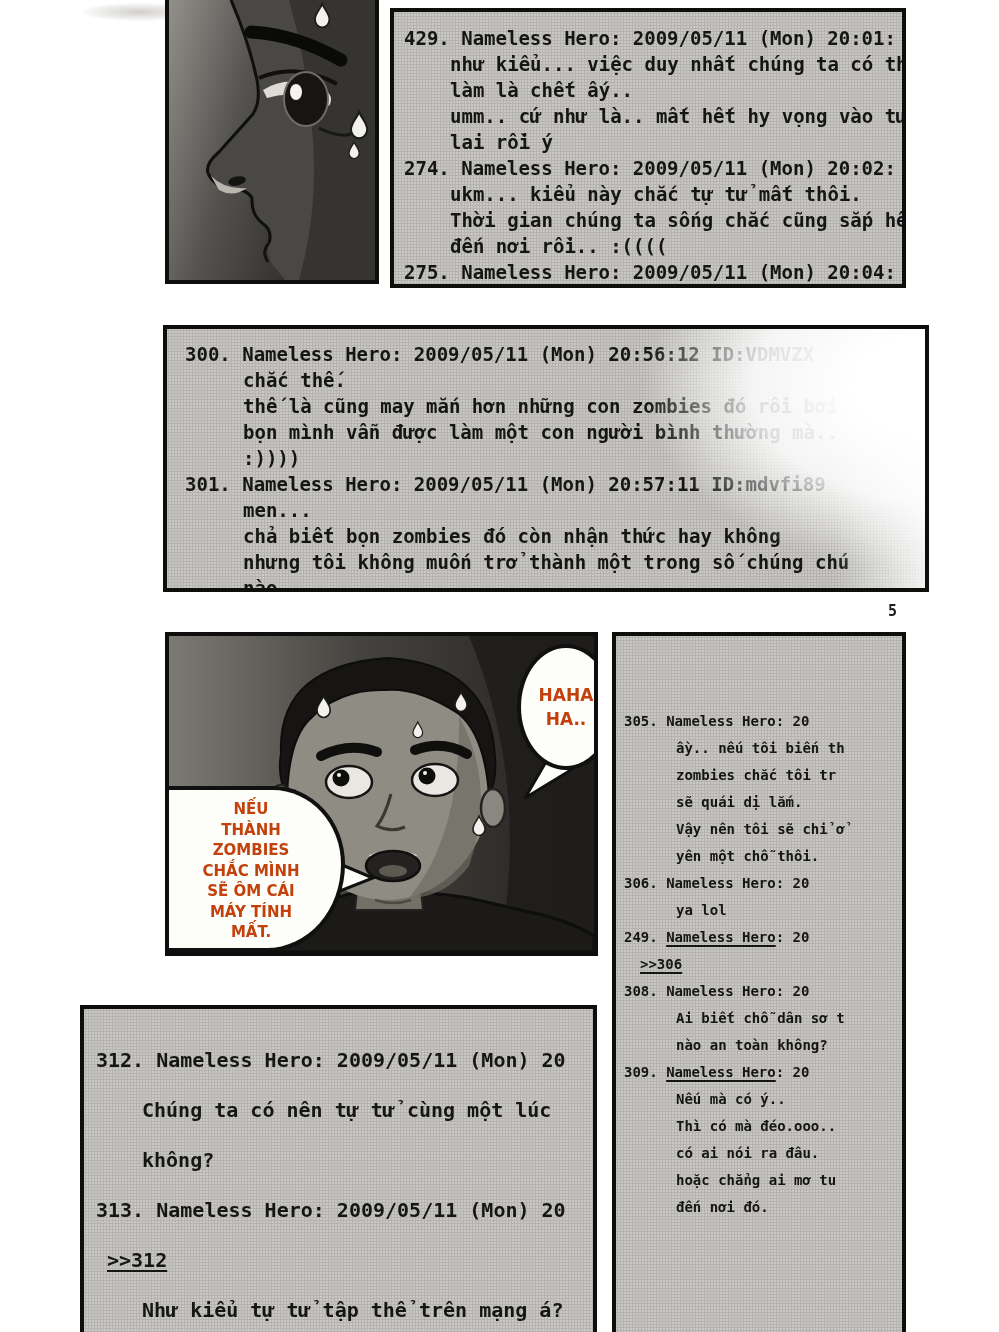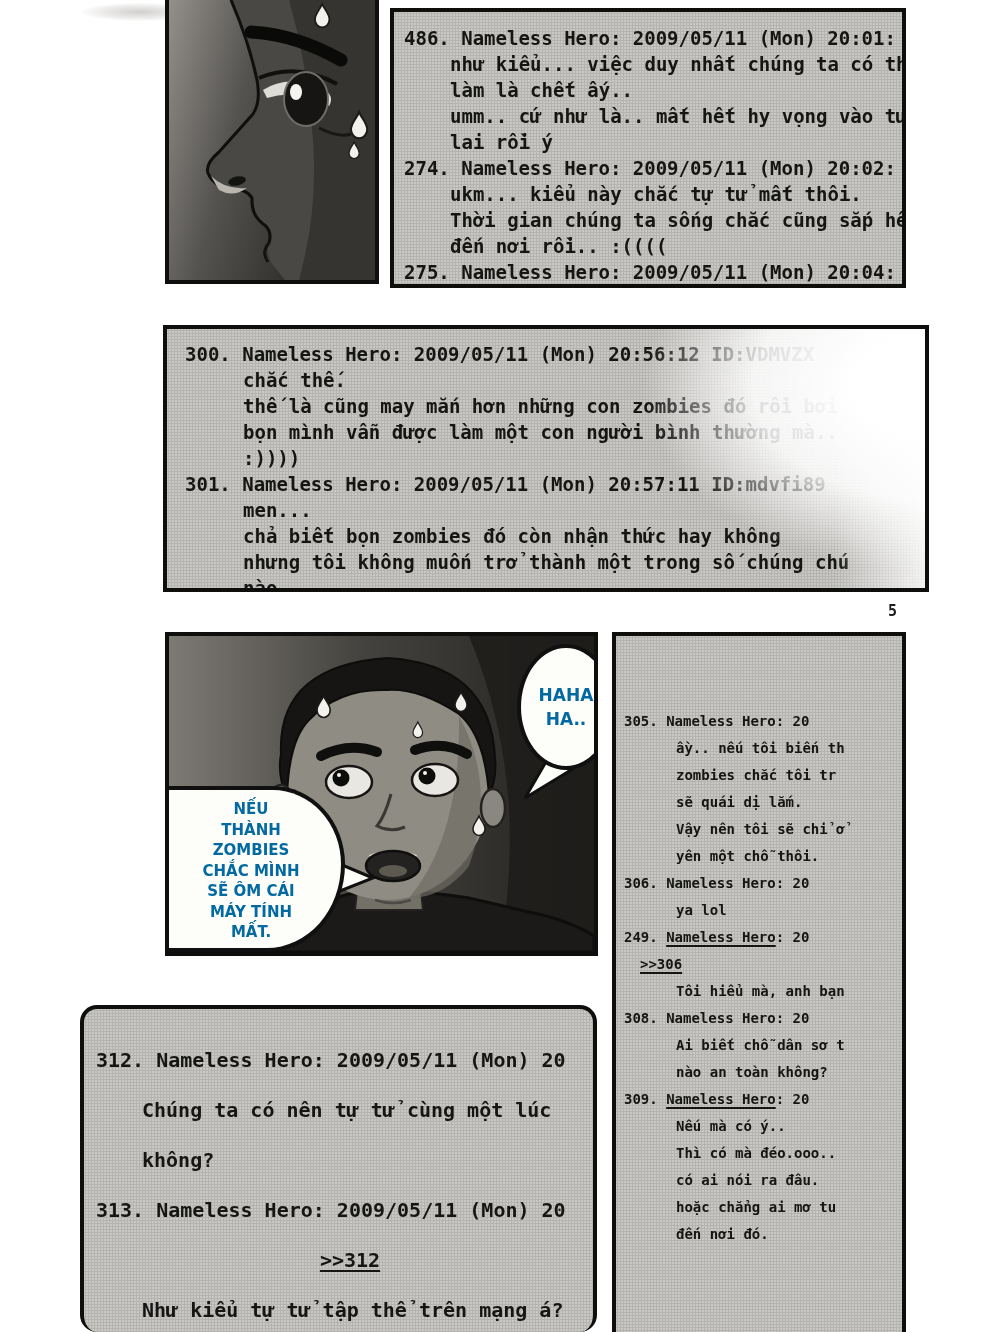--- a/index.html
+++ b/index.html
@@ -9,41 +9,41 @@
         background:radial-gradient(ellipse at center,rgba(170,168,165,.55),rgba(200,198,195,.25) 55%,transparent 75%);}
   .panel{position:absolute;box-sizing:border-box;border:4px solid #0e0e0d;overflow:hidden;}
   .gray{background-color:#c9c8c5;
         background-image:radial-gradient(rgba(70,68,64,.16) 1px,transparent 1.3px);
         background-size:3px 3px;}
   #panelA{left:165px;top:0;width:214px;height:284px;border-top:none;background:#3a3835;}
   #panelB{left:390px;top:8px;width:516px;height:280px;padding:13px 0 0 10px;}
   #panelC{left:163px;top:325px;width:766px;height:267px;padding:12px 0 0 18px;}
   #panelD{left:165px;top:632px;width:433px;height:324px;background:#2a2926;}
   #panelE{left:612px;top:632px;width:294px;height:700px;border-bottom:none;padding:72px 0 0 8px;}
-  #panelF{left:80px;top:1005px;width:517px;height:327px;border-bottom:none;padding:26px 0 0 12px;border-radius:17px;}
+  #panelF{left:80px;top:1005px;width:517px;height:327px;border-bottom:none;padding:26px 0 0 12px;}
   .flare{position:absolute;right:0;top:0;width:46%;height:100%;pointer-events:none;
         background:radial-gradient(130% 115% at 100% 22%,#ffffff 16%,rgba(255,255,255,.85) 38%,rgba(255,255,255,0) 62%),
                    linear-gradient(to left,rgba(255,255,255,.8),rgba(255,255,255,0) 26%);}
   .line{white-space:pre;font-weight:700;}
   #panelB .line{font-size:19px;height:26px;line-height:26px;}
   #panelB .body{margin-left:46px;}
   #panelC .line{font-size:19px;height:26px;line-height:26px;}
   #panelC .body{margin-left:58px;}
   #panelE .line{font-size:14px;height:27px;line-height:27px;}
   #panelE .body{margin-left:52px;}
   #panelE .ref{margin-left:16px;}
   #panelF .line{font-size:20px;height:50px;line-height:50px;}
   #panelF .body{margin-left:46px;}
-  #panelF .ref{margin-left:11px;text-align:center;}
+  #panelF .ref{margin-left:11px;}
   .u{text-decoration:underline;text-decoration-thickness:2px;text-underline-offset:3px;}
   .pageno{position:absolute;left:888px;top:602px;font-size:15px;font-weight:700;color:#1c1c1b;}
   .artsvg{position:absolute;left:0;top:0;}
   .tails{position:absolute;left:0;top:0;pointer-events:none;}
   .bubble{position:absolute;background:#fdfdfa;border:4px solid #101010;box-sizing:border-box;
-        font-family:"DejaVu Sans",sans-serif;font-weight:700;color:#0369a1;text-align:center;z-index:2;}
+        font-family:"DejaVu Sans",sans-serif;font-weight:700;color:#c2410c;text-align:center;z-index:2;}
   #bubbleLaugh{left:348px;top:8px;width:98px;height:126px;border-radius:50%;
         display:flex;flex-direction:column;align-items:center;justify-content:center;
         font-size:17px;line-height:24px;}
   #bubblePlan{left:-8px;top:150px;width:184px;height:166px;border-radius:0 74px 80px 0/0 80px 90px 0;
         border-left:none;padding-top:9px;font-size:15px;line-height:20.5px;}
 </style>
 </head>
 <body>
 
 <div class="page">
@@ -75,21 +75,21 @@
       <g fill="#f2f1ec" stroke="#1b1b19" stroke-width="1.5">
         <path d="M6,0 C8,5 12,8 12,13 A6,6.5 0 1 1 0,13 C0,8 4,5 6,0 Z" transform="translate(146,4) scale(1.2)"></path>
         <path d="M6,0 C8,5 12,8 12,13 A6,6.5 0 1 1 0,13 C0,8 4,5 6,0 Z" transform="translate(182,112) scale(1.35)"></path>
         <path d="M6,0 C8,5 12,8 12,13 A6,6.5 0 1 1 0,13 C0,8 4,5 6,0 Z" transform="translate(180,142) scale(0.85)"></path>
       </g>
     </svg>
   </section>
 
   <section class="panel gray" id="panelB">
     <div>
-      <div class="line"><span>486. </span><span>Nameless Hero</span><span>: 2009/05/11 (Mon) 20:01:</span></div>
+      <div class="line"><span>429. </span><span>Nameless Hero</span><span>: 2009/05/11 (Mon) 20:01:</span></div>
       <div class="line body">như kiểu... việc duy nhất chúng ta có thể</div>
       <div class="line body">làm là chết ấy..</div>
       <div class="line body">umm.. cứ như là.. mất hết hy vọng vào tươ</div>
       <div class="line body">lai rồi ý</div>
     </div>
     <div>
       <div class="line"><span>274. </span><span>Nameless Hero</span><span>: 2009/05/11 (Mon) 20:02:</span></div>
       <div class="line body">ukm... kiểu này chắc tự tử mất thôi.</div>
       <div class="line body">Thời gian chúng ta sống chắc cũng sắp hết</div>
       <div class="line body">đến nơi rồi.. :((((</div>
@@ -186,21 +186,20 @@
       <div class="line body">Vậy nên tôi sẽ chỉ ở</div>
       <div class="line body">yên một chỗ thôi.</div>
     </div>
     <div>
       <div class="line"><span>306. </span><span>Nameless Hero</span><span>: 20</span></div>
       <div class="line body">ya lol</div>
     </div>
     <div>
       <div class="line"><span>249. </span><span class="u">Nameless Hero</span><span>: 20</span></div>
       <div class="line ref u">&gt;&gt;306</div>
-      <div class="line body">Tôi hiểu mà, anh bạn</div>
     </div>
     <div>
       <div class="line"><span>308. </span><span>Nameless Hero</span><span>: 20</span></div>
       <div class="line body">Ai biết chỗ dân sơ t</div>
       <div class="line body">nào an toàn không?</div>
     </div>
     <div>
       <div class="line"><span>309. </span><span class="u">Nameless Hero</span><span>: 20</span></div>
       <div class="line body">Nếu mà có ý..</div>
       <div class="line body">Thì có mà đéo.ooo..</div>

